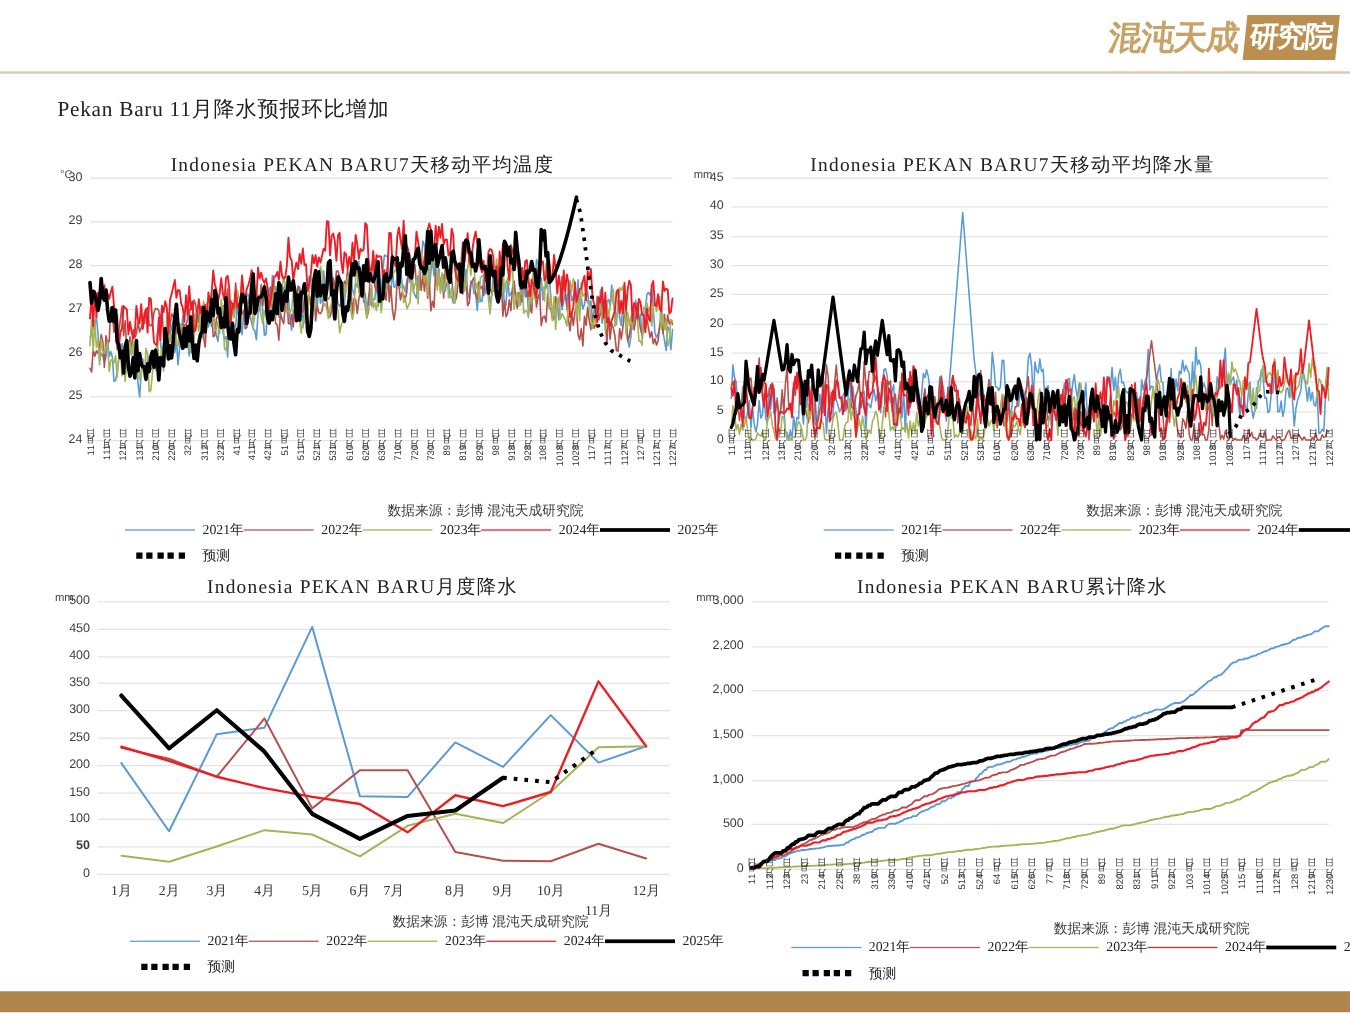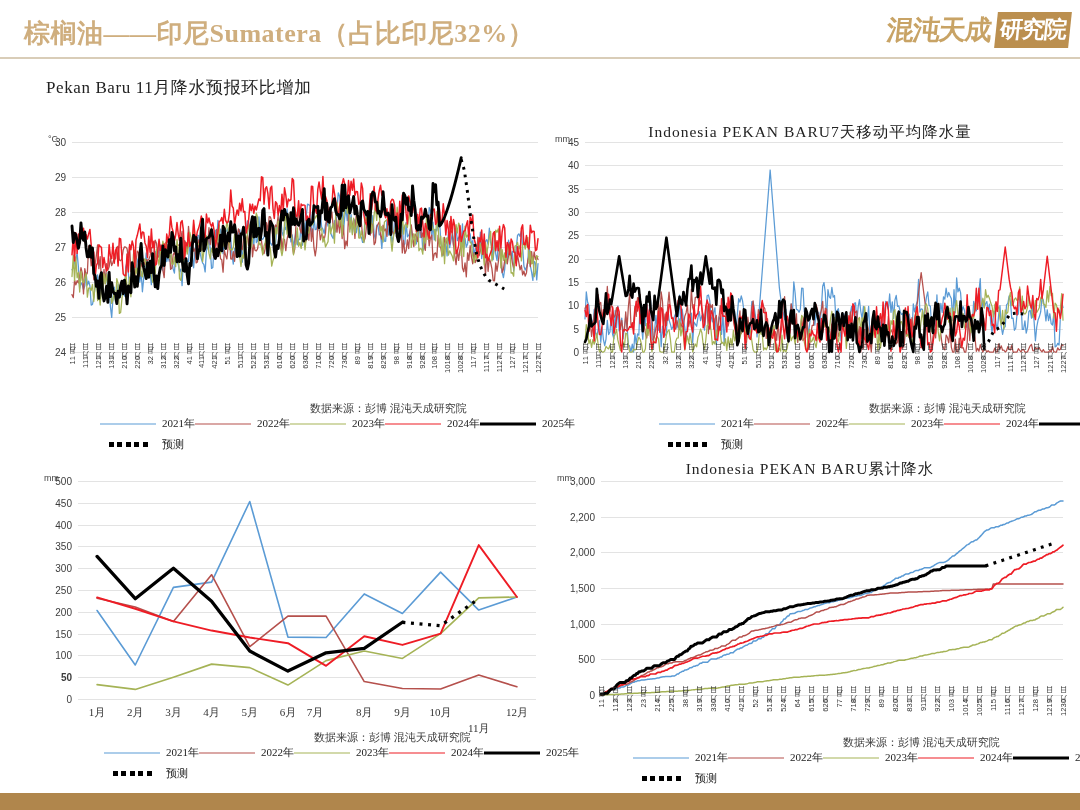--- a/index.html
+++ b/index.html
@@ -111,30 +111,30 @@
   .lg-swatch { width:56px; height:0; position:relative; }
   .lg-swatch i { position:absolute; left:0; top:50%; width:100%; transform:translateY(-50%); display:block; }
   .lg-label { font-family:"Liberation Serif", serif; font-size:11px; color:#222; white-space:nowrap; }
   .dots { display:flex; gap:3.5px; align-items:center; width:56px; justify-content:center;}
   .dots b { width:5px; height:5px; background:#000; display:block; }
 </style>
 </head>
 <body>
 
 <div id="header">
-  <div id="page-title">棕榈油——印尼Sumatera（占比印尼32%）</div>
   <div id="brand-logo">
     <span class="logo-text">混沌天成</span>
     <span class="logo-box">研究院</span>
   </div>
   <div id="header-rule"></div>
 </div>
 <div id="subtitle">Pekan Baru 11月降水预报环比增加</div>
 
 <div class="panel" id="panel-temp">
+    <div class="chart-title" style="top: 4px;">Indonesia PEKAN BARU7天移动平均温度</div>
     <div class="axis-unit" style="left: 18px; top: 16px;">°C</div>
     <div class="plot" style="left: 42px; top: 24px; width: 466px; height: 210px;">
       <div class="gridline" style="left: 0px; top: 210px; width: 466px;"></div>
       <div class="gridline" style="left: 0px; top: 175px; width: 466px;"></div>
       <div class="gridline" style="left: 0px; top: 140px; width: 466px;"></div>
       <div class="gridline" style="left: 0px; top: 105px; width: 466px;"></div>
       <div class="gridline" style="left: 0px; top: 70px; width: 466px;"></div>
       <div class="gridline" style="left: 0px; top: 35px; width: 466px;"></div>
       <div class="gridline" style="left: 0px; top: 0px; width: 466px;"></div>
       <svg width="466" height="210" viewBox="0 0 466 210" style="position:absolute;left:0;top:0;overflow:visible">
@@ -342,20 +342,21 @@
           <b></b>
           <b></b>
           <b></b>
           <b></b>
         </div>
         <div class="lg-label">预测</div>
       </div>
     </div>
   </div>
 <div class="panel" id="panel-month">
+    <div class="chart-title" style="top: 4px;">Indonesia PEKAN BARU月度降水</div>
     <div class="axis-unit" style="left: 14px; top: 18px;">mm</div>
     <div class="plot" style="left: 48px; top: 26px; width: 458px; height: 218px;">
       <div class="gridline" style="left: 0px; top: 218px; width: 458px;"></div>
       <div class="gridline" style="left: 0px; top: 196.2px; width: 458px;"></div>
       <div class="gridline" style="left: 0px; top: 174.4px; width: 458px;"></div>
       <div class="gridline" style="left: 0px; top: 152.6px; width: 458px;"></div>
       <div class="gridline" style="left: 0px; top: 130.8px; width: 458px;"></div>
       <div class="gridline" style="left: 0px; top: 109px; width: 458px;"></div>
       <div class="gridline" style="left: 0px; top: 87.2px; width: 458px;"></div>
       <div class="gridline" style="left: 0px; top: 65.4px; width: 458px;"></div>

